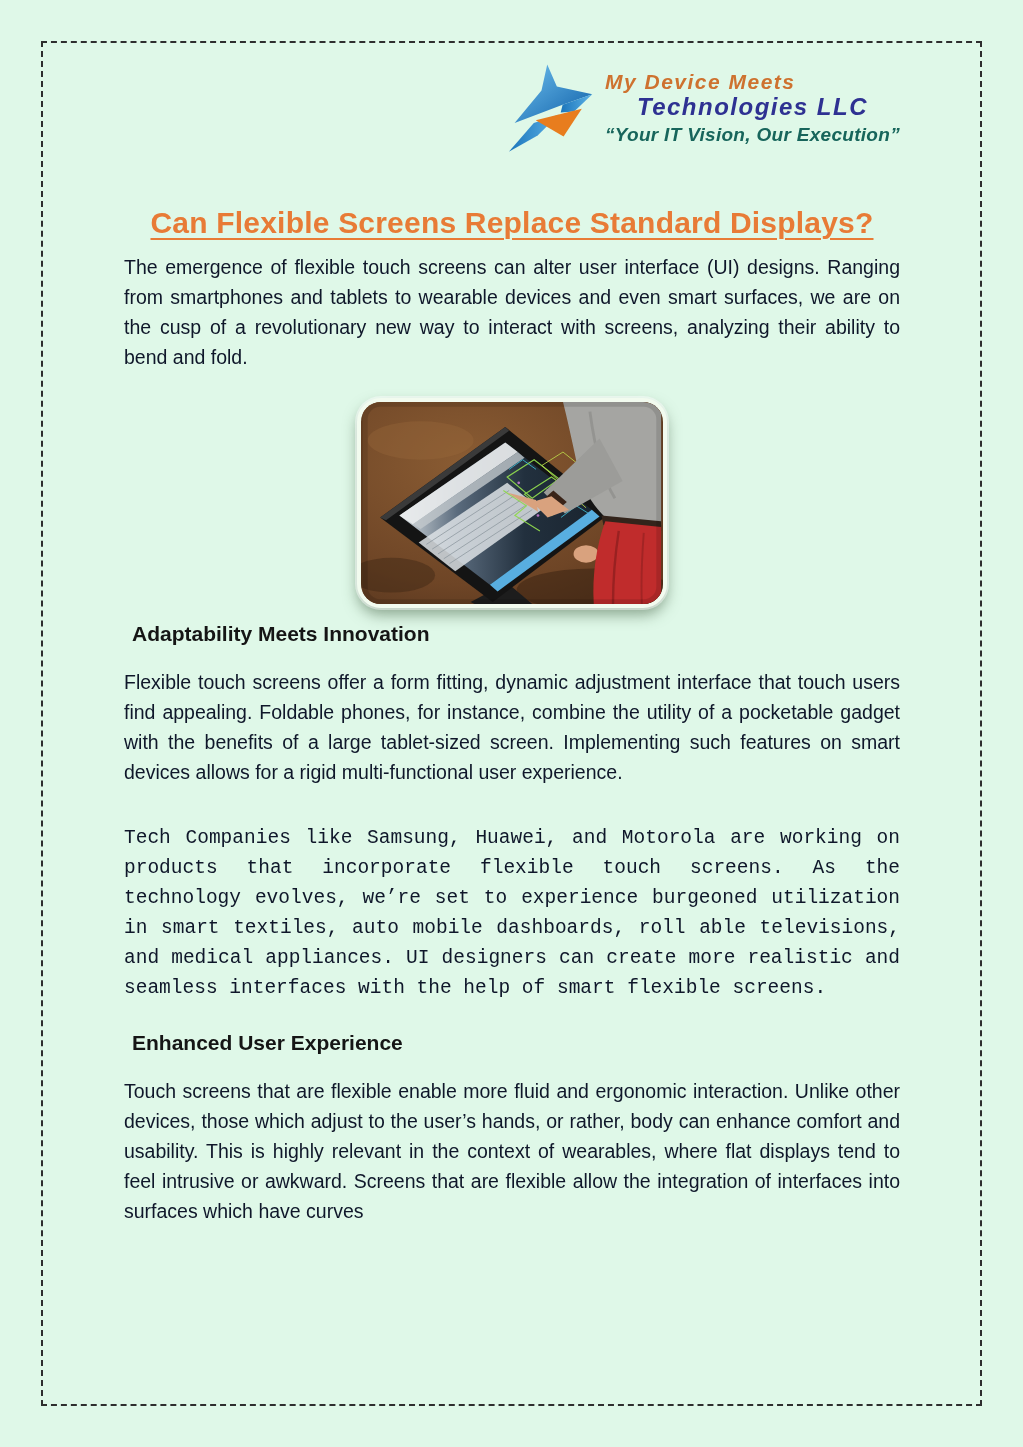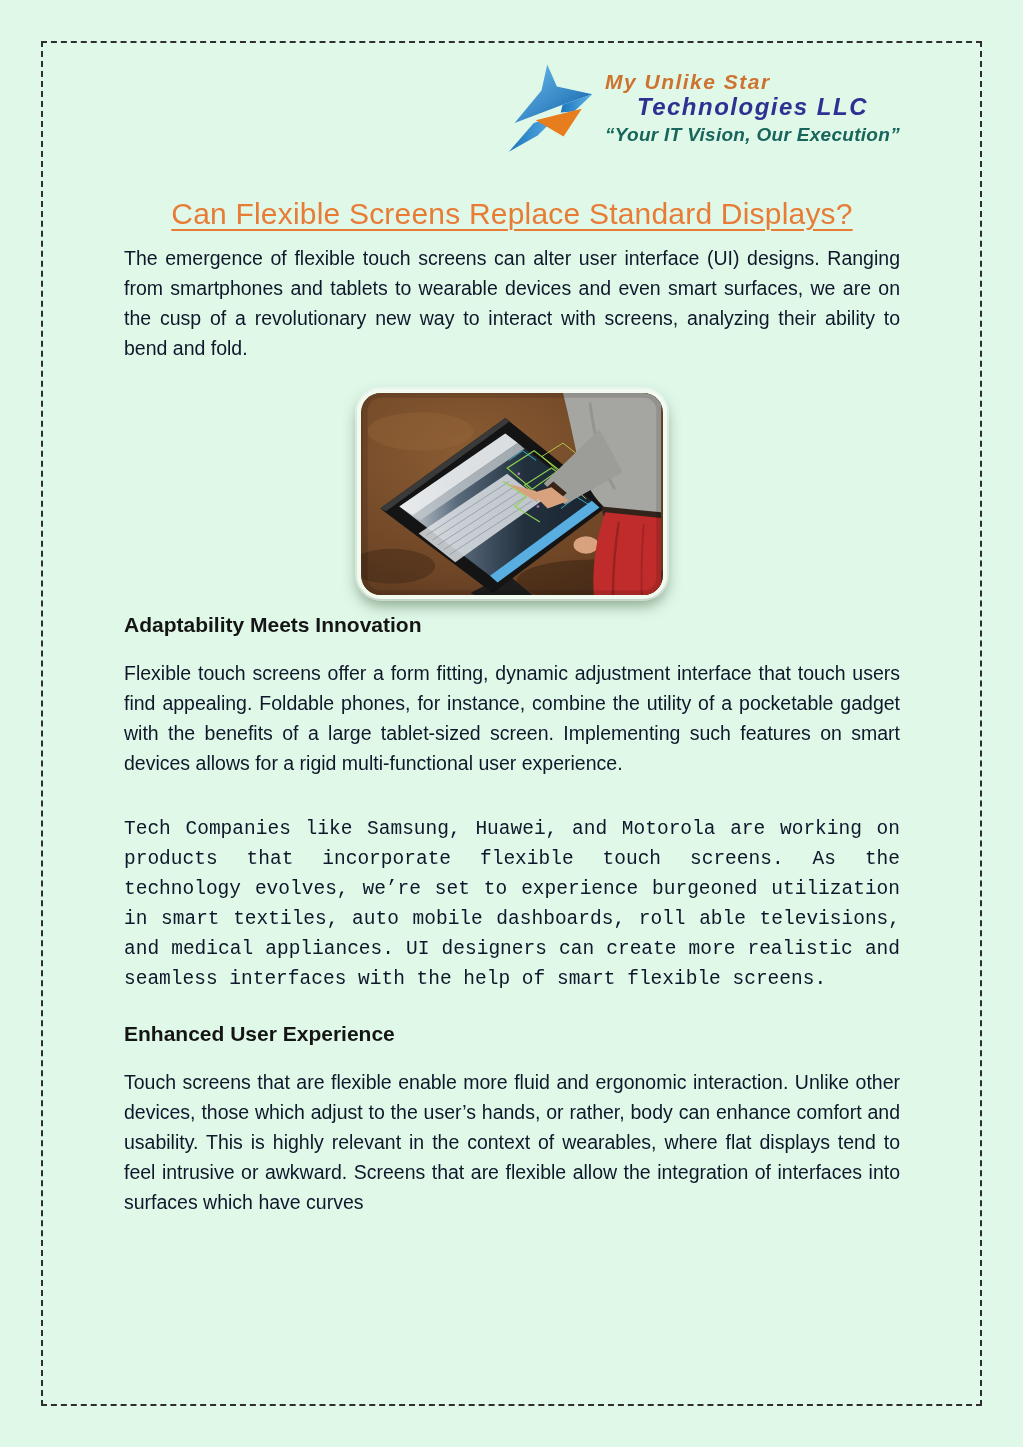--- a/index.html
+++ b/index.html
@@ -44,22 +44,22 @@
   .logo-name2 {
     color: #2e3192; font-size: 24px; font-weight: bold; font-style: italic;
     letter-spacing: 1.5px; line-height: 1.15; text-align: center;
   }
   .logo-tagline {
     color: #17655b; font-size: 19px; font-weight: bold; font-style: italic;
     margin-top: 3px; letter-spacing: 0.3px;
   }
   
   .title {
-    margin-top: 33px;
-    font-size: 30px; font-weight: normal;
+    margin-top: 42px;
+    font-size: 30px; font-weight: bold;
     color: #e87b36;
     text-align: center;
     text-decoration: underline;
     text-decoration-thickness: 2px;
     text-underline-offset: 5px;
     letter-spacing: 0.2px;
   }
   p.body-par {
     font-size: 19.5px;
     line-height: 30px;
@@ -81,20 +81,21 @@
     margin-top: 34px;
     font-size: 25px; font-weight: bold;
     color: #c00000;
     line-height: 1.15;
   }
   .sub-heading {
     margin-top: 13px;
     font-size: 21px; font-weight: bold;
     color: #151515;
     line-height: 1.2;
+    margin-left: 8px;
   }
   .par-a { margin-top: 21px; }
   .par-b { margin-top: 36px; font-family: Liberation Mono, monospace; }
   .sub-heading-2 { margin-top: 27px; }
   .par-c { margin-top: 21px; }
 </style>
 </head>
 <body>
 
 <div class="page">
@@ -113,21 +114,21 @@
             <stop offset="0" stop-color="#1b75bb"></stop>
             <stop offset="1" stop-color="#5db2e6"></stop>
           </linearGradient>
         </defs>
         <polygon points="44,3 54,26 91,34 60,45 10,64 38,30" fill="url(#starBlue)"></polygon>
         <polygon points="60,45 91,34 72,52 58,53" fill="url(#starBlue2)"></polygon>
         <polygon points="4,94 30,64 56,55 34,77" fill="url(#starBlue2)"></polygon>
         <polygon points="32,61 80,49 61,78" fill="#e87d1e"></polygon>
       </svg>
       <div class="logo-text">
-        <div class="logo-name1">My Unlike Star</div>
+        <div class="logo-name1">My Device Meets</div>
         <div class="logo-name2">Technologies LLC</div>
         <div class="logo-tagline">“Your IT Vision, Our Execution”</div>
       </div>
     </div>
 
     <h1 class="title">Can Flexible Screens Replace Standard Displays?</h1>
 
     <p class="body-par intro">The emergence of flexible touch screens can alter user interface (UI) designs. Ranging from smartphones and tablets to wearable devices and even smart surfaces, we are on the cusp of a revolutionary new way to interact with screens, analyzing their ability to bend and fold.</p>
 
     <figure class="photo-frame">

